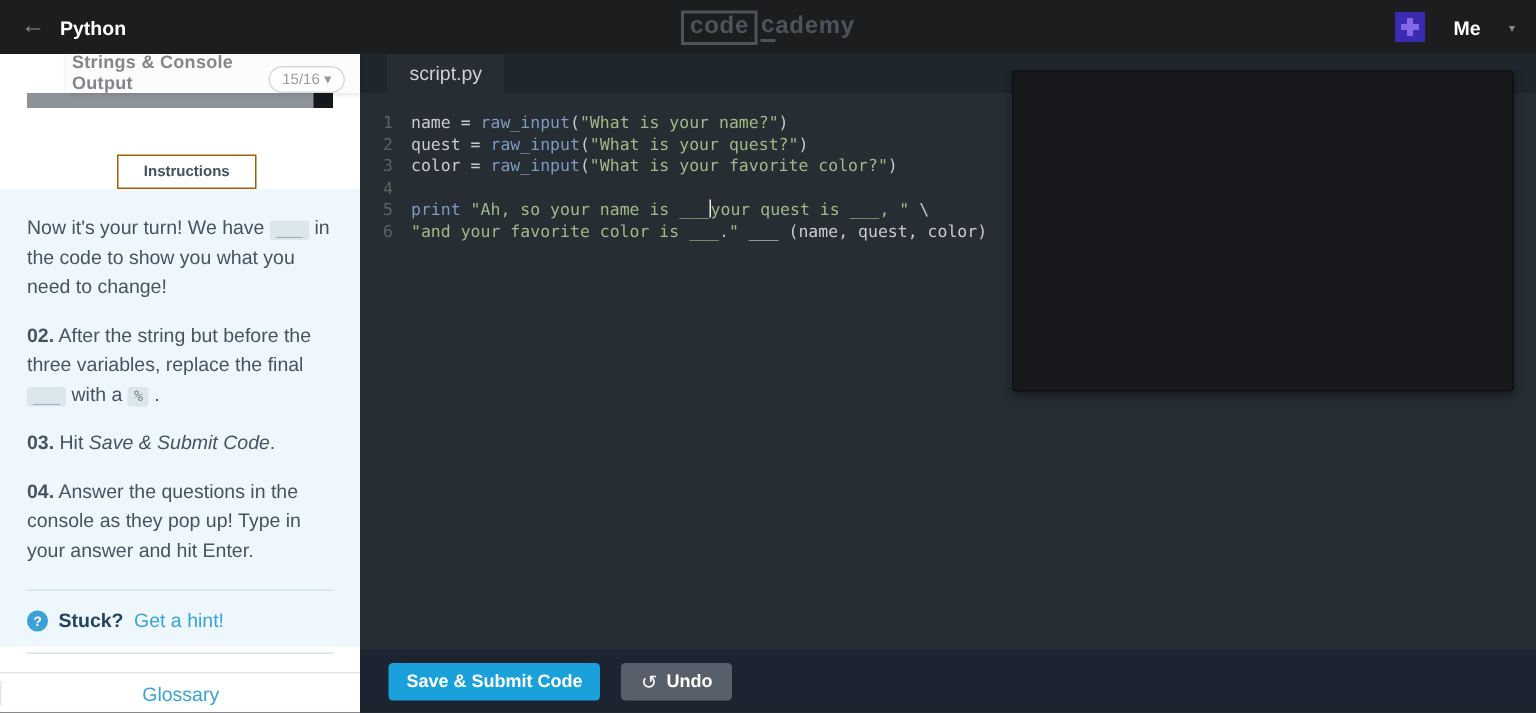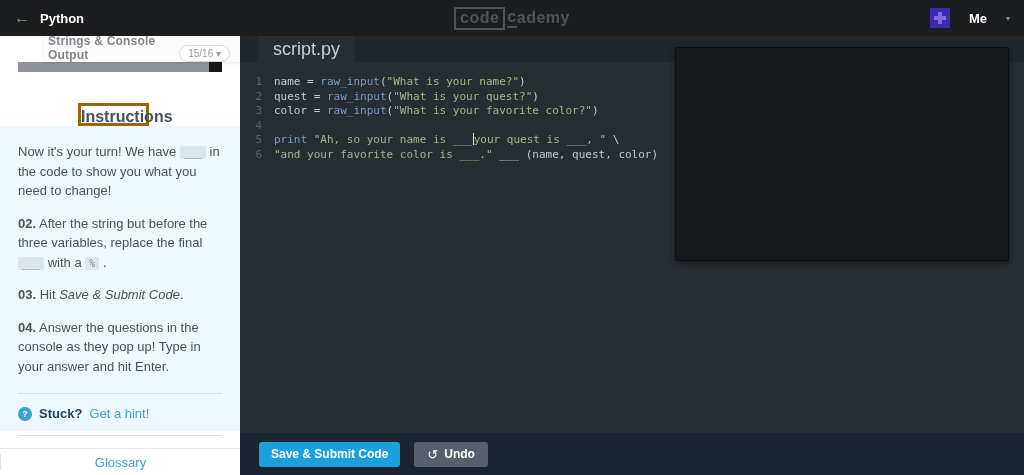--- a/index.html
+++ b/index.html
@@ -19,37 +19,37 @@
   .user-label { color:#ffffff; font-size:13px; font-weight:bold; }
   .user-caret { color:#8b8b8b; font-size:8px; }
 
   
   .sidebar { position:absolute; top:36px; left:0; width:240px; height:439px; background:#ffffff; z-index:5; }
   .sidebar-header { position:relative; height:26px; background:#fcfcfc; display:flex; align-items:flex-end; justify-content:space-between; padding:0 10px 0 4px; box-shadow:0 1px 3px rgba(0,0,0,.10); z-index:2;margin-left:44px; }
   .lesson-title { color:#82868b; font-size:12px; font-weight:bold; letter-spacing:.2px; }
   .progress-badge { border:1px solid #d9d9d9; border-radius:10px; padding:2px 8px; font-size:10px; color:#9b9b9b; background:#fff; cursor:pointer; white-space:nowrap; }
   .progress-track { position:absolute; top:26px; left:18px; width:204px; height:10px; background:#14181c; }
   .progress-fill { height:100%; background:#8e9399; width:0; }
-  .instructions-tab { position:absolute; left:78px; top:67px; width:71px; height:23px; background:#ffffff; border:3px solid #a16207; color:#42525f; font-size:16px; font-weight:bold; text-align:center; line-height:21px; z-index:3; }
+  .instructions-tab { position:absolute; left:78px; top:67px; width:93px; height:23px; background:#ffffff; border:1px solid #a16207; color:#42525f; font-size:10px; font-weight:bold; text-align:center; line-height:21px; z-index:3; }
   .instructions-panel { position:absolute; top:90px; left:0; width:240px; height:305px; background:#edf7fc; padding:16px 18px 0; color:#445460; font-size:13px; line-height:1.5; }
   .instructions-panel p { margin-bottom:13px; }
   .chip { background:#dce7ed; color:#74878f; font-family:"DejaVu Sans Mono", monospace; font-size:10px; padding:1px 4px; border-radius:2px; }
   .step b { font-weight:bold; }
   .hint-row { border-top:1px solid #d3e3eb; border-bottom:1px solid #d3e3eb; padding:10px 0 11px; margin-top:17px; display:flex; align-items:center; gap:7px; font-size:13px; }
   .hint-icon { width:14px; height:14px; border-radius:50%; background:var(--link-blue,#3aa2d6); color:#fff; font-size:9px; font-weight:bold; text-align:center; line-height:14px; flex-shrink:0; }
   .hint-bold { color:#24435e; font-weight:bold; }
   .hint-link { color:var(--link-blue,#3aa2d6); cursor:pointer; text-decoration:none; }
   .sidebar-footer { position:absolute; bottom:0; left:0; width:240px; height:27px; border-top:1px solid #e3e6e8; background:#fff; display:flex; align-items:stretch; }
   .sidebar-footer a { flex:1; display:flex; align-items:center; justify-content:center; color:var(--link-blue,#3aa2d6); font-size:13px; text-decoration:none; cursor:pointer; }
   .vdiv { width:1px; background:#e3e6e8; margin:5px 0; }
 
   
   .main { position:absolute; top:36px; left:240px; width:784px; height:439px; }
   .tab-bar { position:absolute; top:0; left:0; right:0; height:26px; background:#1f262c; }
-  .tab { position:absolute; left:18px; top:0; height:26px; line-height:26px; padding:0 15px; background:#262d33; color:#ccd1d6; font-size:18px; cursor:pointer; }
+  .tab { position:absolute; left:18px; top:0; height:26px; line-height:26px; padding:0 15px; background:#262d33; color:#ccd1d6; font-size:13px; cursor:pointer; }
   .editor { position:absolute; top:26px; left:0; right:0; bottom:42px; background:#262d33; padding-top:13px; font-family:"DejaVu Sans Mono", monospace; font-size:11px; line-height:14.5px; cursor:text; }
   .code-line { display:flex; }
   .ln { width:22px; text-align:right; color:#59655e; margin-right:12px; flex-shrink:0; user-select:none; }
   .code { white-space:pre; color:#c5cbd1; }
   .tok-plain { color:#c5cbd1; }
   .tok-func { color:var(--keyword-blue,#7e99bd); }
   .tok-str { color:var(--string-green,#a2b888); }
   .caret { display:inline-block; width:1px; height:12px; background:#eeeeee; vertical-align:-2px; }
 
   .console-panel { position:absolute; left:435px; top:11px; width:334px; height:214px; background:#17191d; border:1px solid #0d0f12; border-radius:2px; box-shadow:0 2px 6px rgba(0,0,0,.45); z-index:4; cursor:text; }

